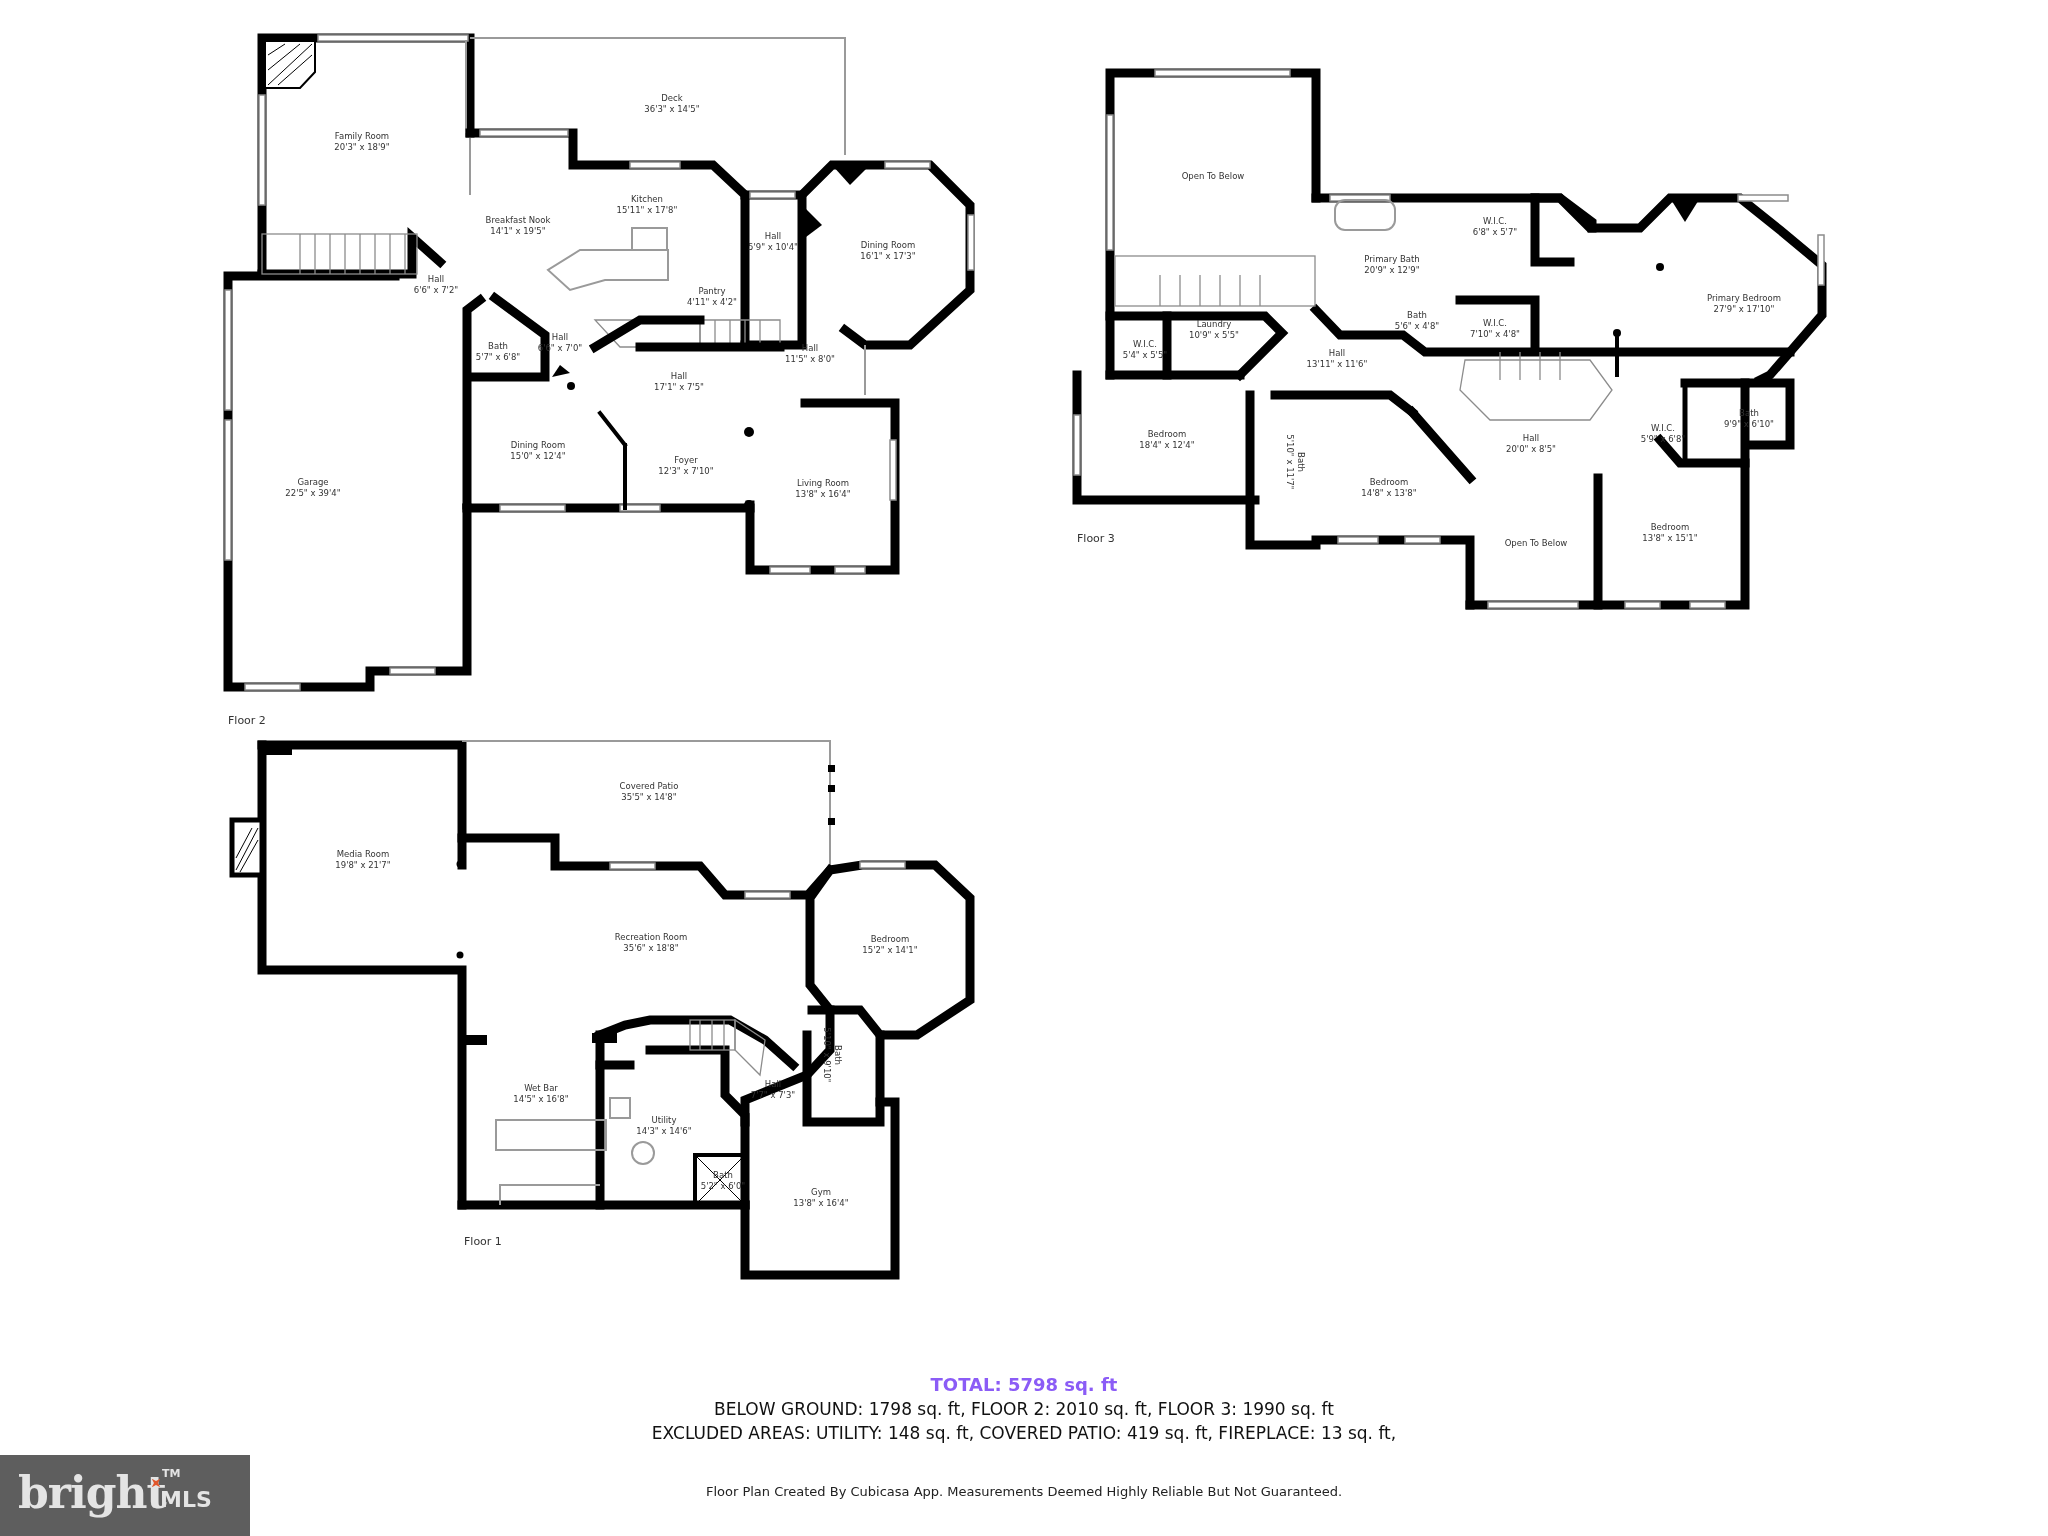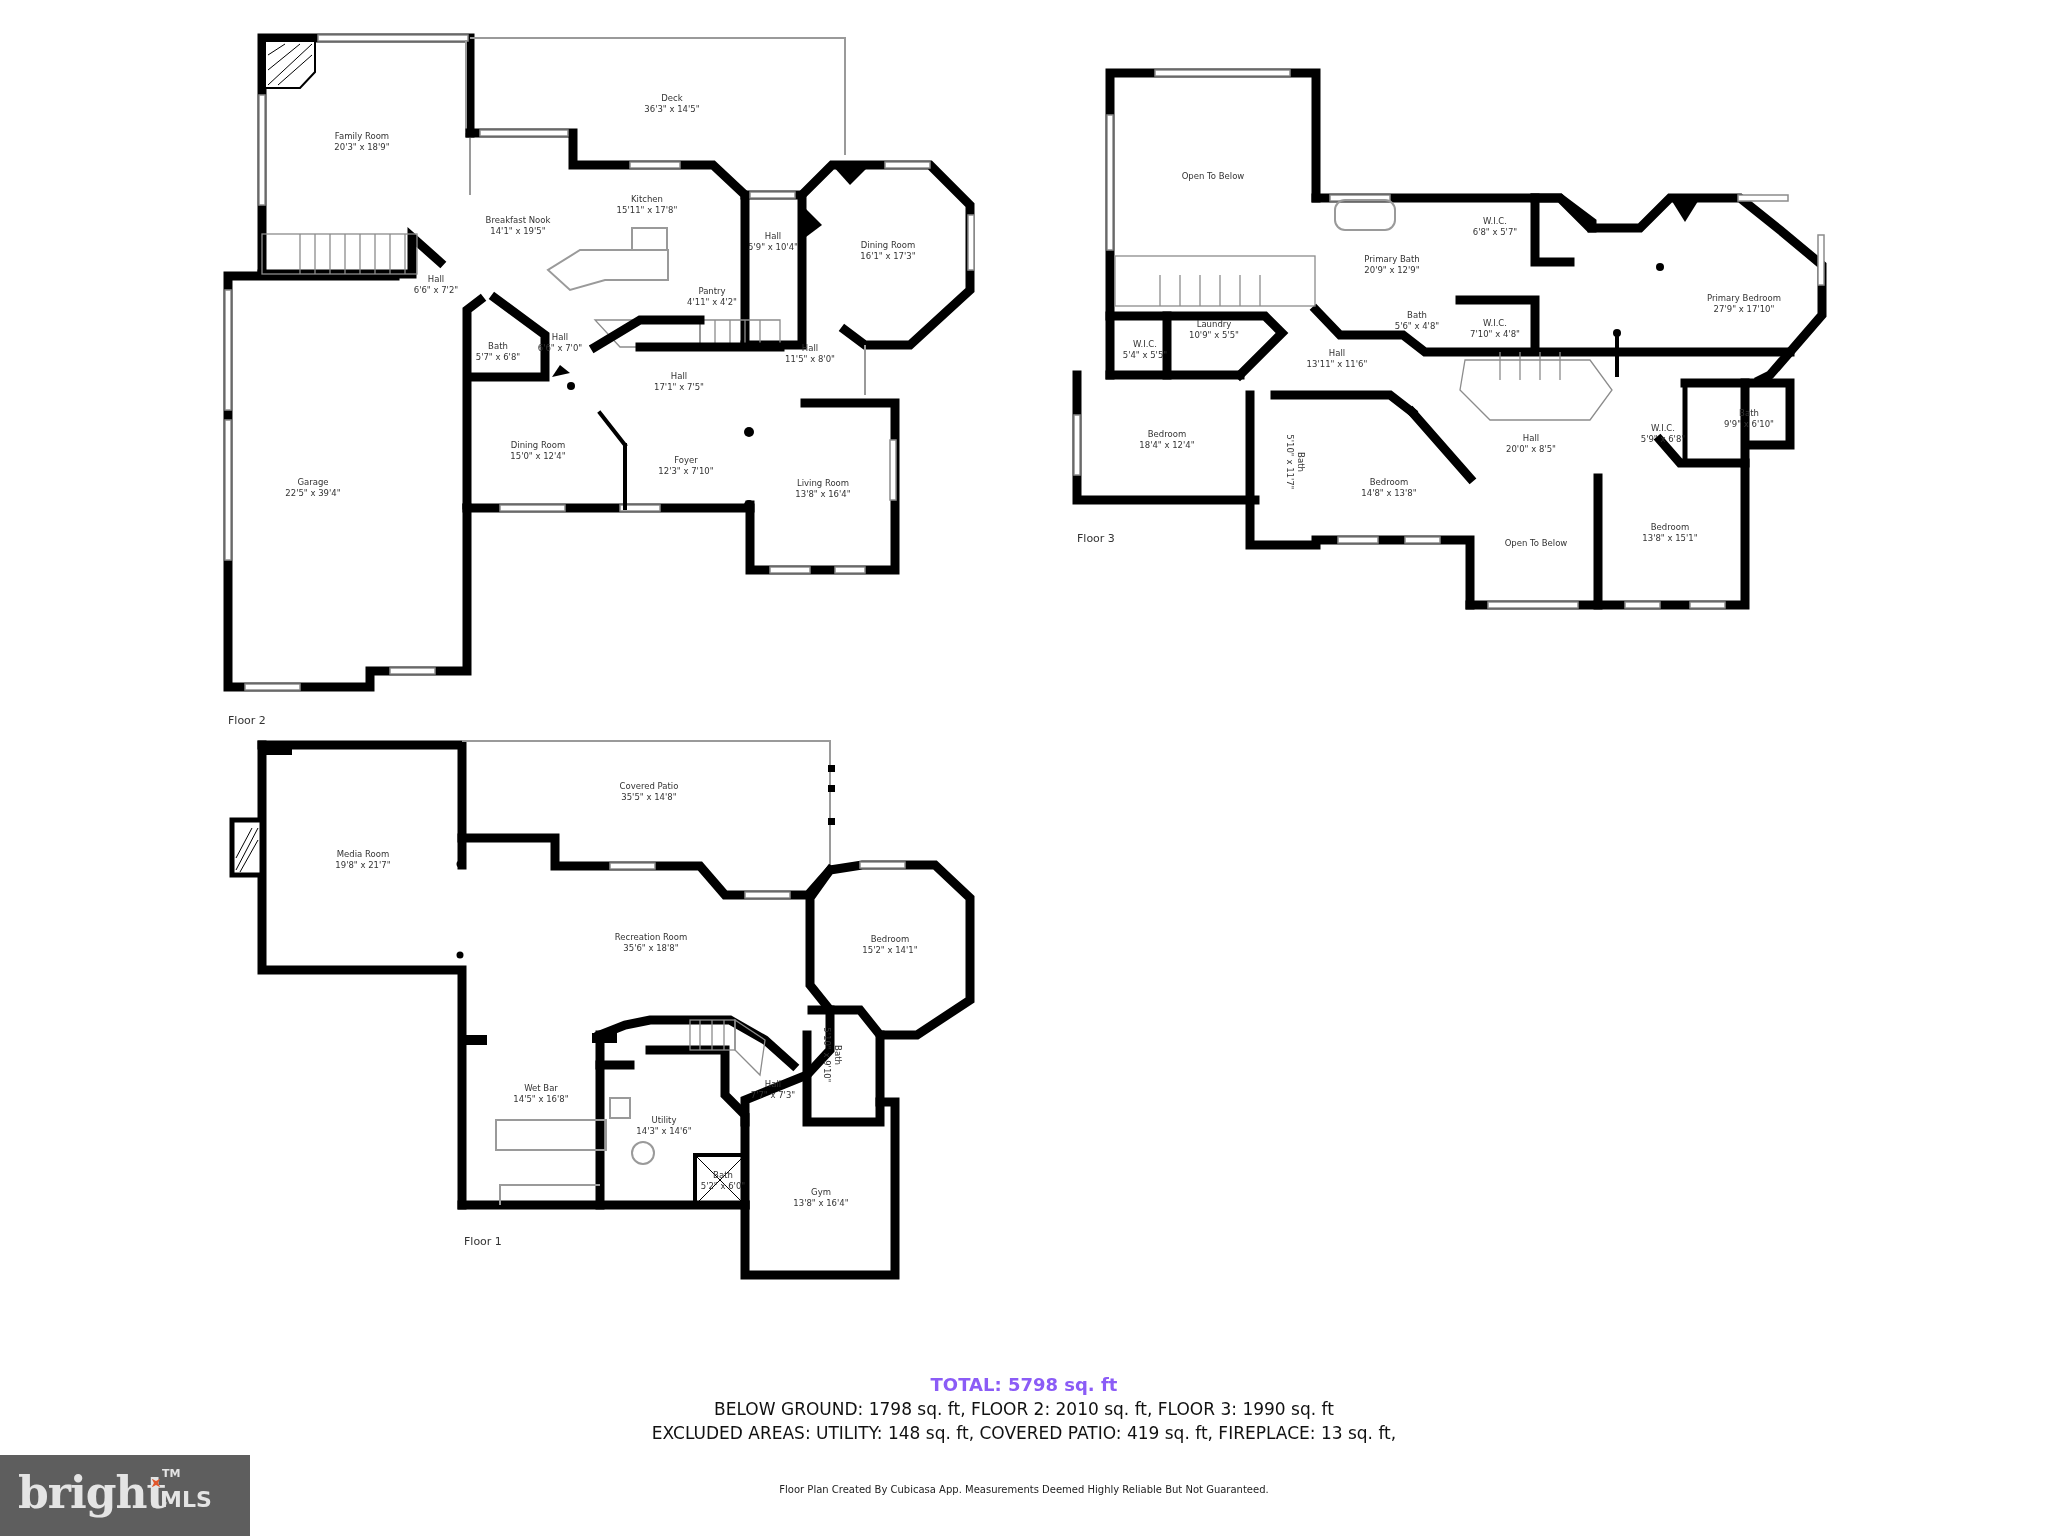--- a/index.html
+++ b/index.html
@@ -9,21 +9,21 @@
   .thin { fill:none; stroke:#9a9a9a; stroke-width:2; }
   .win { fill:#fff; stroke:#8c8c8c; stroke-width:1.5; }
   .stair { fill:none; stroke:#8c8c8c; stroke-width:1.3; }
   .room { position:absolute; transform:translate(-50%,-50%); text-align:center; font-size:8.5px; line-height:11px; color:#333; white-space:nowrap; }
   .room .n, .room .d { display:block; }
   .room.vert { transform:translate(-50%,-50%) rotate(90deg); }
   .floor-label { position:absolute; font-size:11px; color:#333; }
   #summary { position:absolute; left:0; width:2048px; top:1373px; text-align:center; font-family:"DejaVu Sans", sans-serif; }
   #summary .total { font-weight:bold; font-size:18px; line-height:24px; color:#8b5cf6; }
   #summary .line { font-size:17px; line-height:24px; color:#111; }
-  #disclaimer { position:absolute; left:0; width:2048px; top:1484px; text-align:center; font-size:10px; color:#222; }
+  #disclaimer { position:absolute; left:0; width:2048px; top:1484px; text-align:center; font-size:13px; color:#222; }
   #logo { position:absolute; left:0; top:1455px; width:250px; height:103px; background:#5e5e5e;font-weight:bold; }
   #logo .word { position:absolute; left:18px; top:12px; font-family:"DejaVu Serif", serif; font-size:44px; color:#e4e4e4; letter-spacing:-1px; }
   #logo .mls { position:absolute; left:160px; top:32px; font-family:"DejaVu Sans", sans-serif; font-size:22px; color:#e4e4e4; }
   #logo .star { position:absolute; left:150px; top:22px; width:12px; height:12px; background:#e2562b; transform:rotate(45deg); clip-path:polygon(50% 0,62% 38%,100% 50%,62% 62%,50% 100%,38% 62%,0 50%,38% 38%); }
   #logo .tm { position:absolute; left:162px; top:12px; font-size:11px; color:#e4e4e4; }
 </style>
 </head>
 <body>
 
 <svg id="plan" viewBox="0 0 2048 1536" xmlns="http://www.w3.org/2000/svg">

